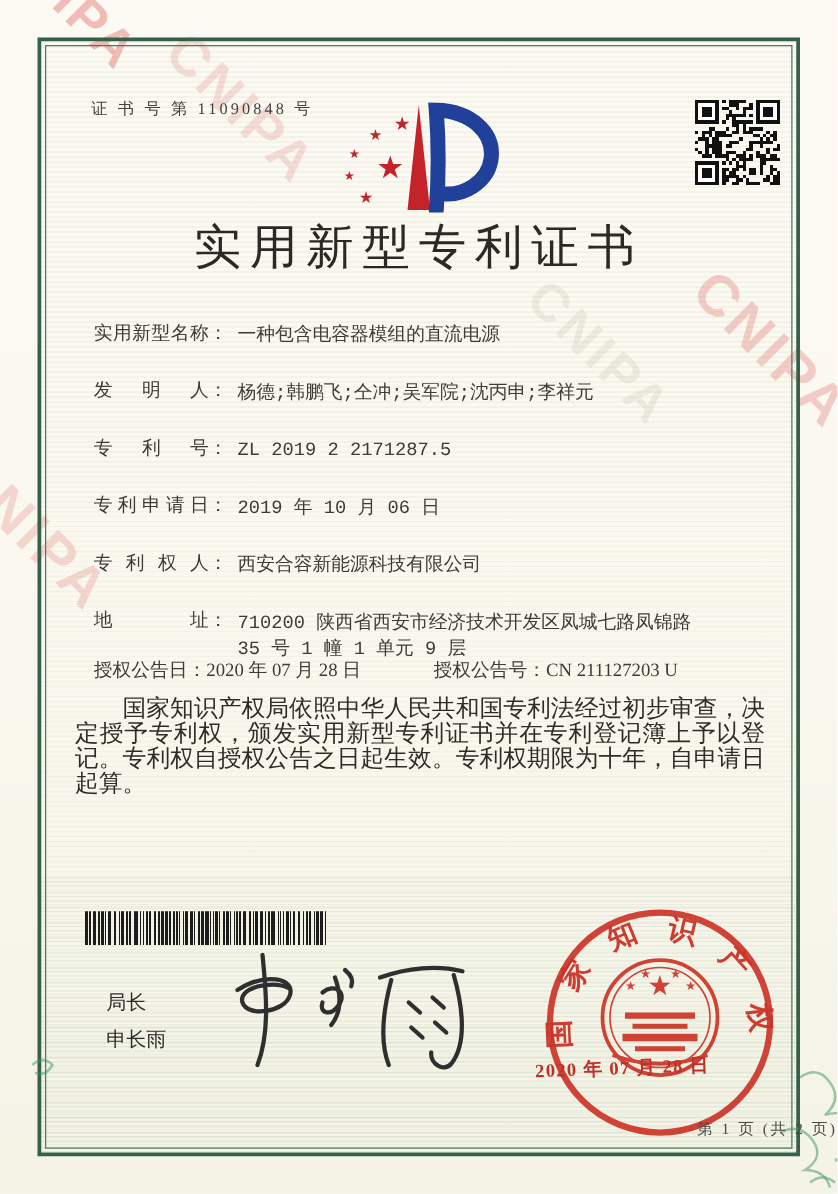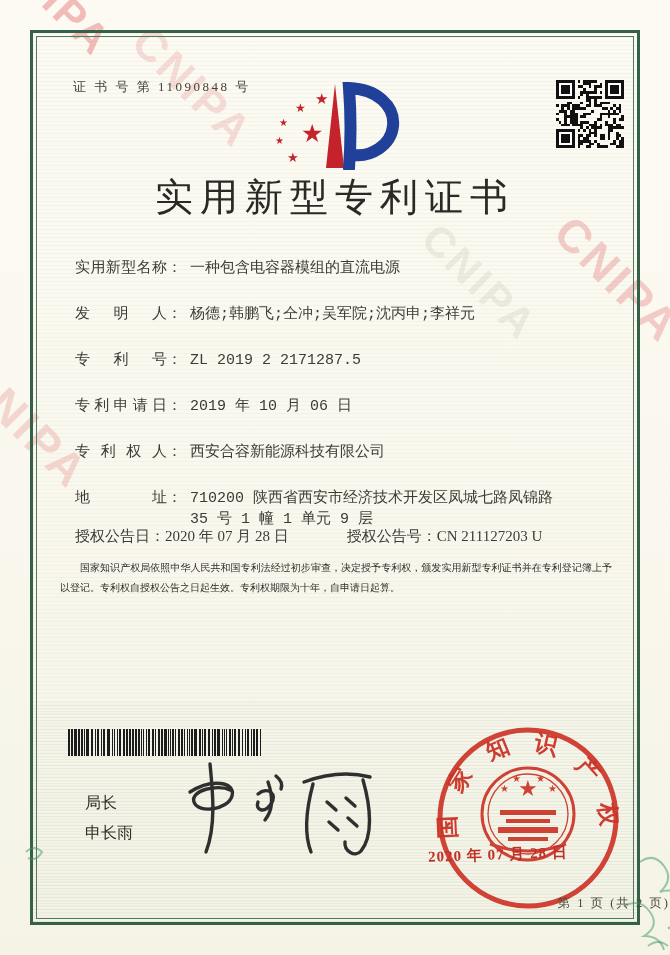--- a/index.html
+++ b/index.html
@@ -19,21 +19,21 @@
   .logo{position:absolute;left:265px;top:82px;width:150px;height:88px;}
   .title{position:absolute;left:0;top:172px;width:100%;text-align:center;font-size:38px;
          font-weight:normal;letter-spacing:7px;color:#2b2926;}
   .fields{position:absolute;left:75px;top:258px;width:520px;font-size:15px;}
   .frow{margin-bottom:25px;line-height:19px;}
   .flabel{display:inline-block;width:92px;text-align:justify;text-align-last:justify;vertical-align:top;}
   .fcolon{display:inline-block;vertical-align:top;margin-right:8px;}
   .fvalue{display:inline-block;vertical-align:top;max-width:388px;line-height:21px;font-family:Liberation Mono, monospace;}
   .grant{position:absolute;left:75px;top:527px;width:540px;font-size:15px;white-space:nowrap;}
   .grant .right{margin-left:58px;}
-  .body-text{position:absolute;left:60px;top:558px;width:552px;font-size:10px;line-height:20px;
+  .body-text{position:absolute;left:60px;top:558px;width:552px;font-size:19px;line-height:20px;
              text-align:justify;color:#2e2c28;}
   .body-text p{margin:0 0 2px 0;text-indent:2em;}
   .barcode{position:absolute;left:68px;top:729px;width:195px;height:27px;}
   .officials{position:absolute;left:85px;top:788px;font-size:16px;line-height:30px;color:#2f2d29;}
   .signature{position:absolute;left:172px;top:752px;width:220px;height:110px;}
   .seal{position:absolute;left:428px;top:718px;width:200px;height:200px;}
   .seal-date{position:absolute;left:428px;top:845px;width:160px;font-size:15px;font-weight:bold;
              color:#c03028;letter-spacing:1px;transform:rotate(-2deg);white-space:nowrap;}
   .footer{position:absolute;left:0;top:895px;width:100%;text-align:right;font-size:12.5px;
           letter-spacing:2px;color:#4a4a42;}

